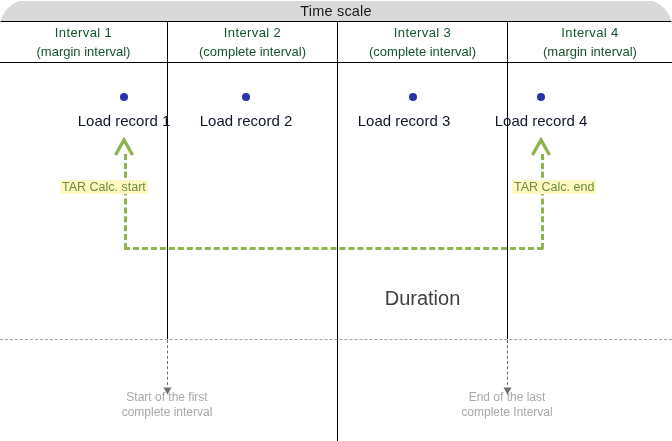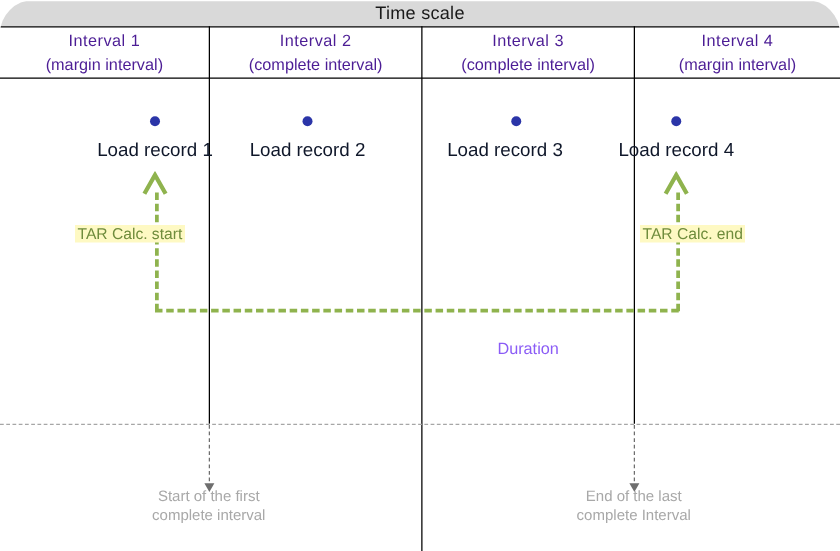--- a/index.html
+++ b/index.html
@@ -58,21 +58,21 @@
     width: 0;
     border-left: 1.2px solid #000000;
   }
 
   
   .interval-head {
     position: absolute;
     top: 23px;
     height: 26px;
     text-align: center;
-    color: #4c1d95;
+    color: #14532d;
     font-size: 13px;
     line-height: 19px;
   }
   .interval-head .l1 { display: block; letter-spacing: 0.4px; }
   .interval-head .l2 { display: block; }
 
   
   .record-dot {
     position: absolute;
     width: 8px;
@@ -107,24 +107,25 @@
   .green-label {
     position: absolute;
     font-size: 12.5px;
     color: #6f8c3c;
     white-space: nowrap;
     background: #fef9c3;
     padding: 0 2px;
   }
   .duration-label {
     position: absolute;
-    font-size: 13px;
-    color: #8b5cf6;
-    white-space: nowrap;
-    text-align: center;
+    font-size: 20px;
+    color: #404040;
+    white-space: nowrap;
+    text-align: center;
+    margin-top: 16px;
   }
 
   
   .gray-dashed-h {
     position: absolute;
     left: 0;
     width: 672px;
     height: 0;
     border-top: 1px dashed #a6a6a6;
   }

